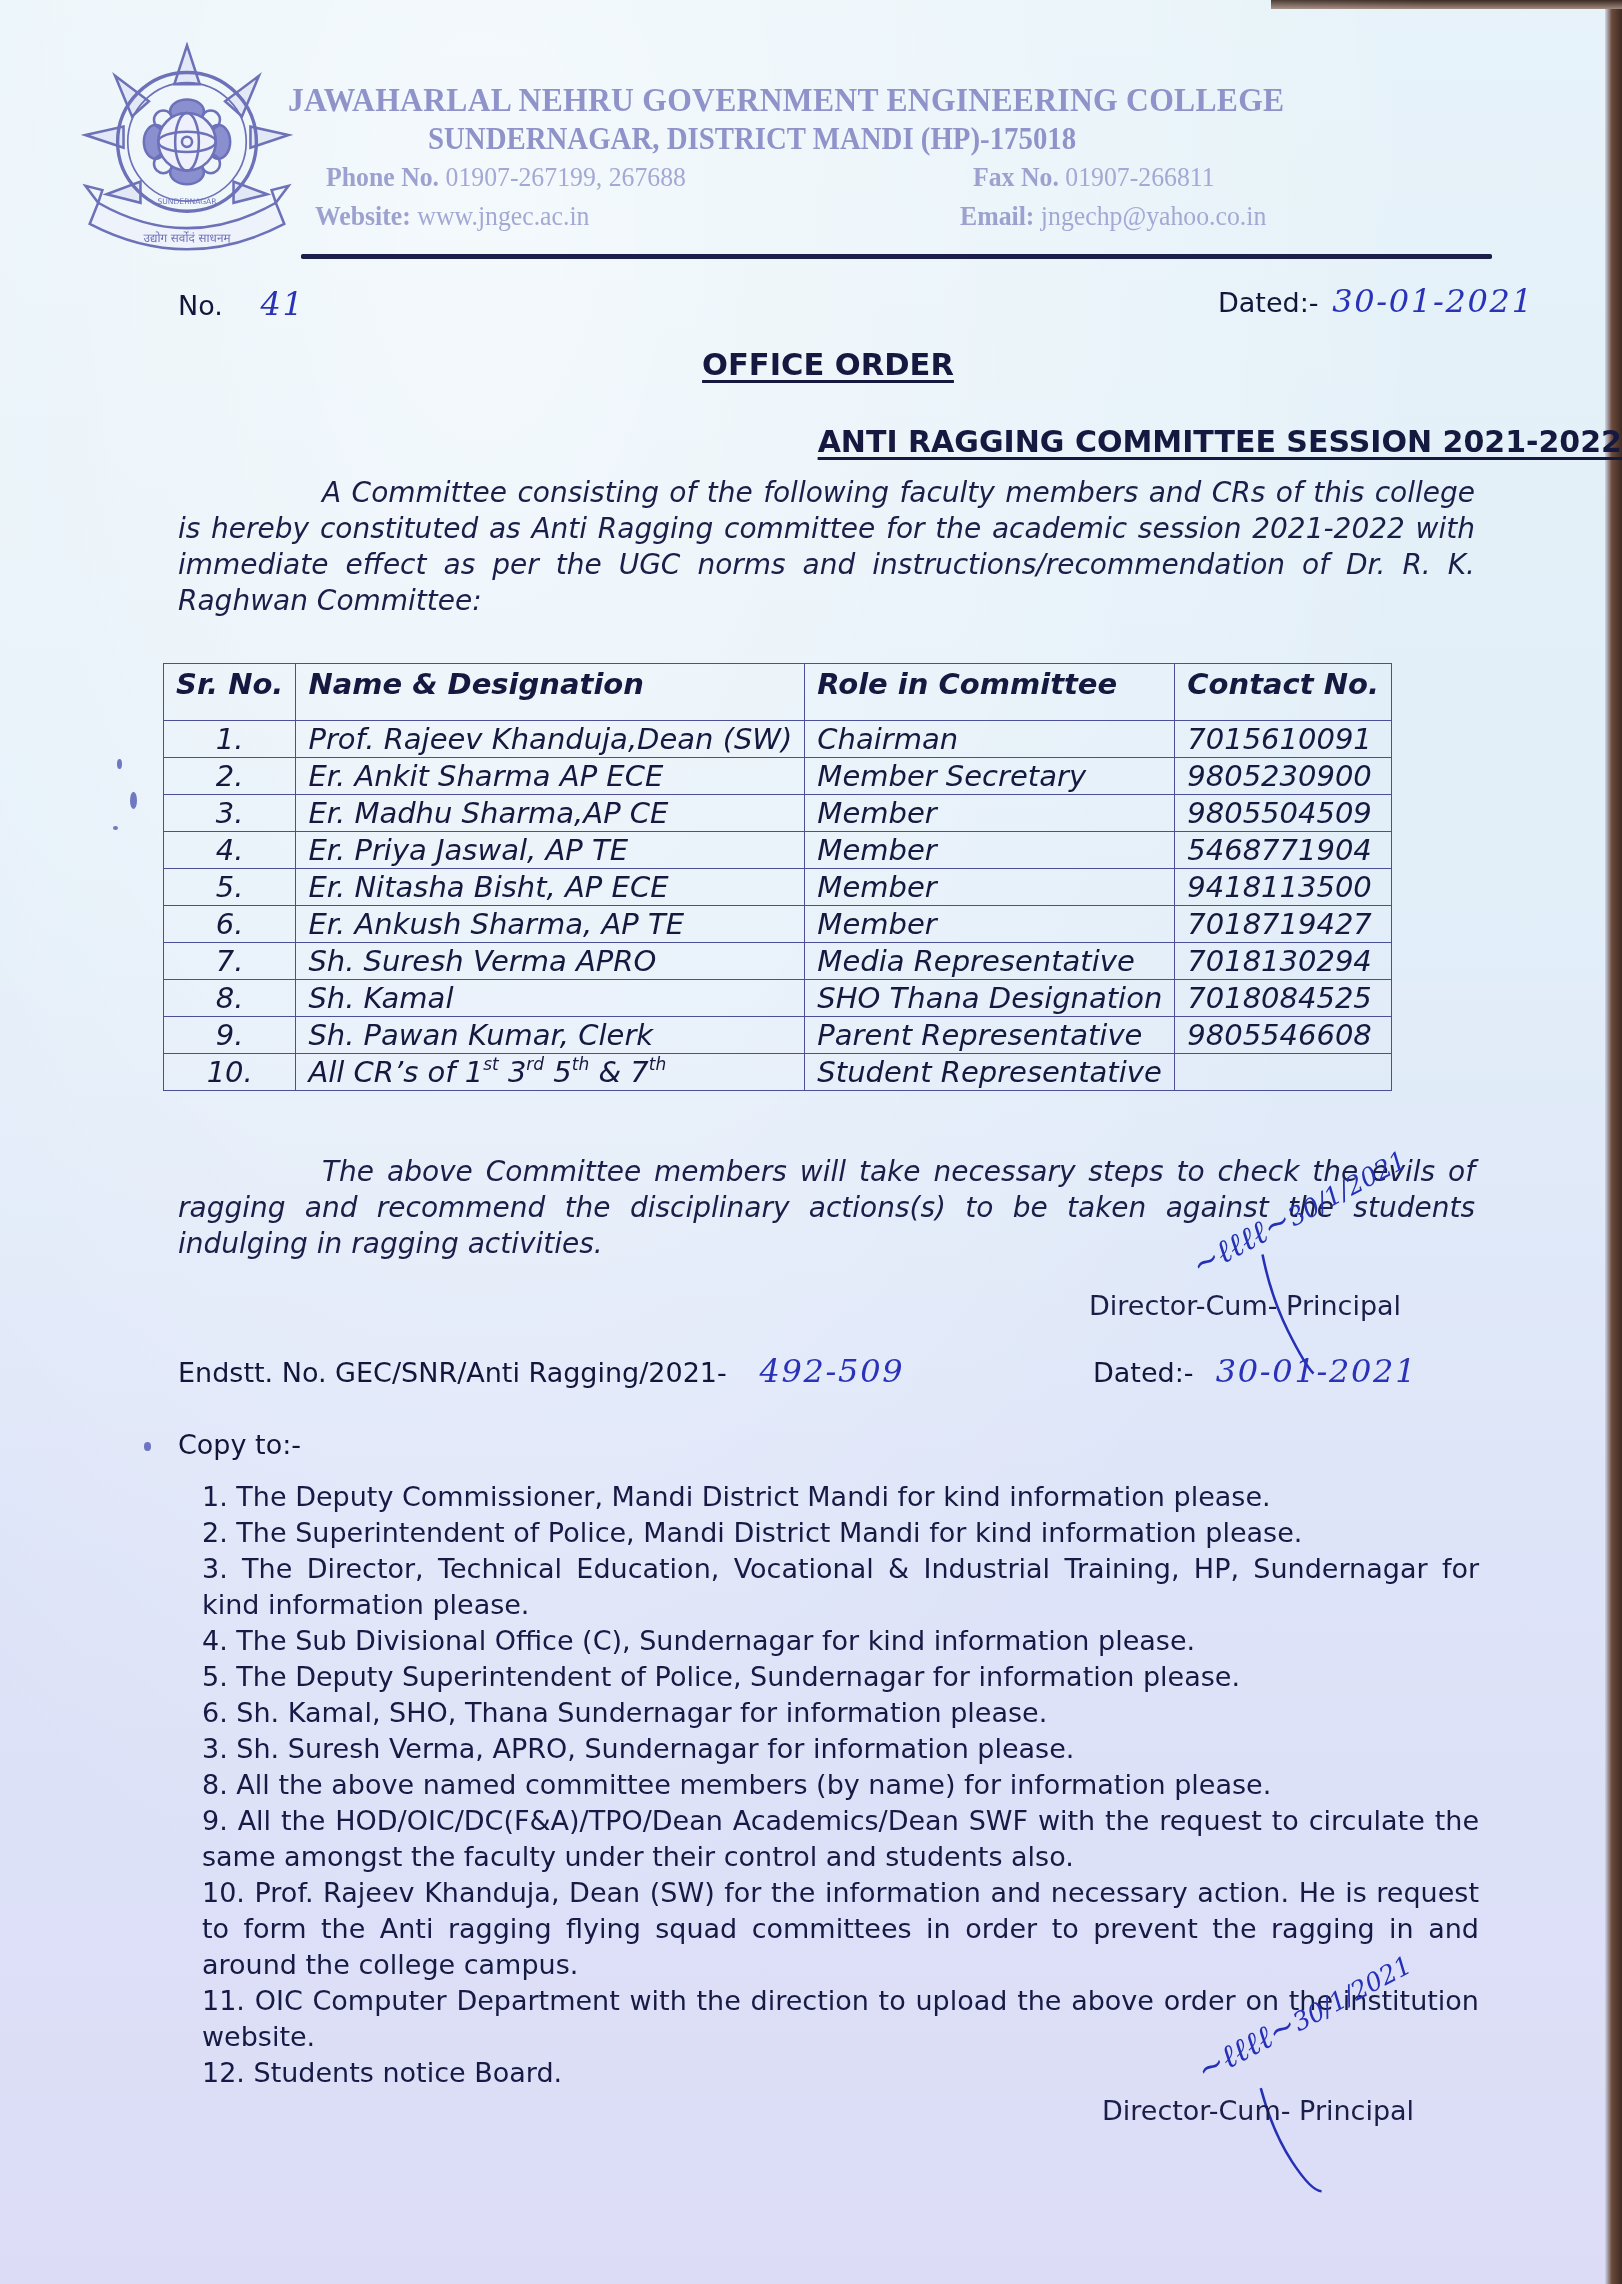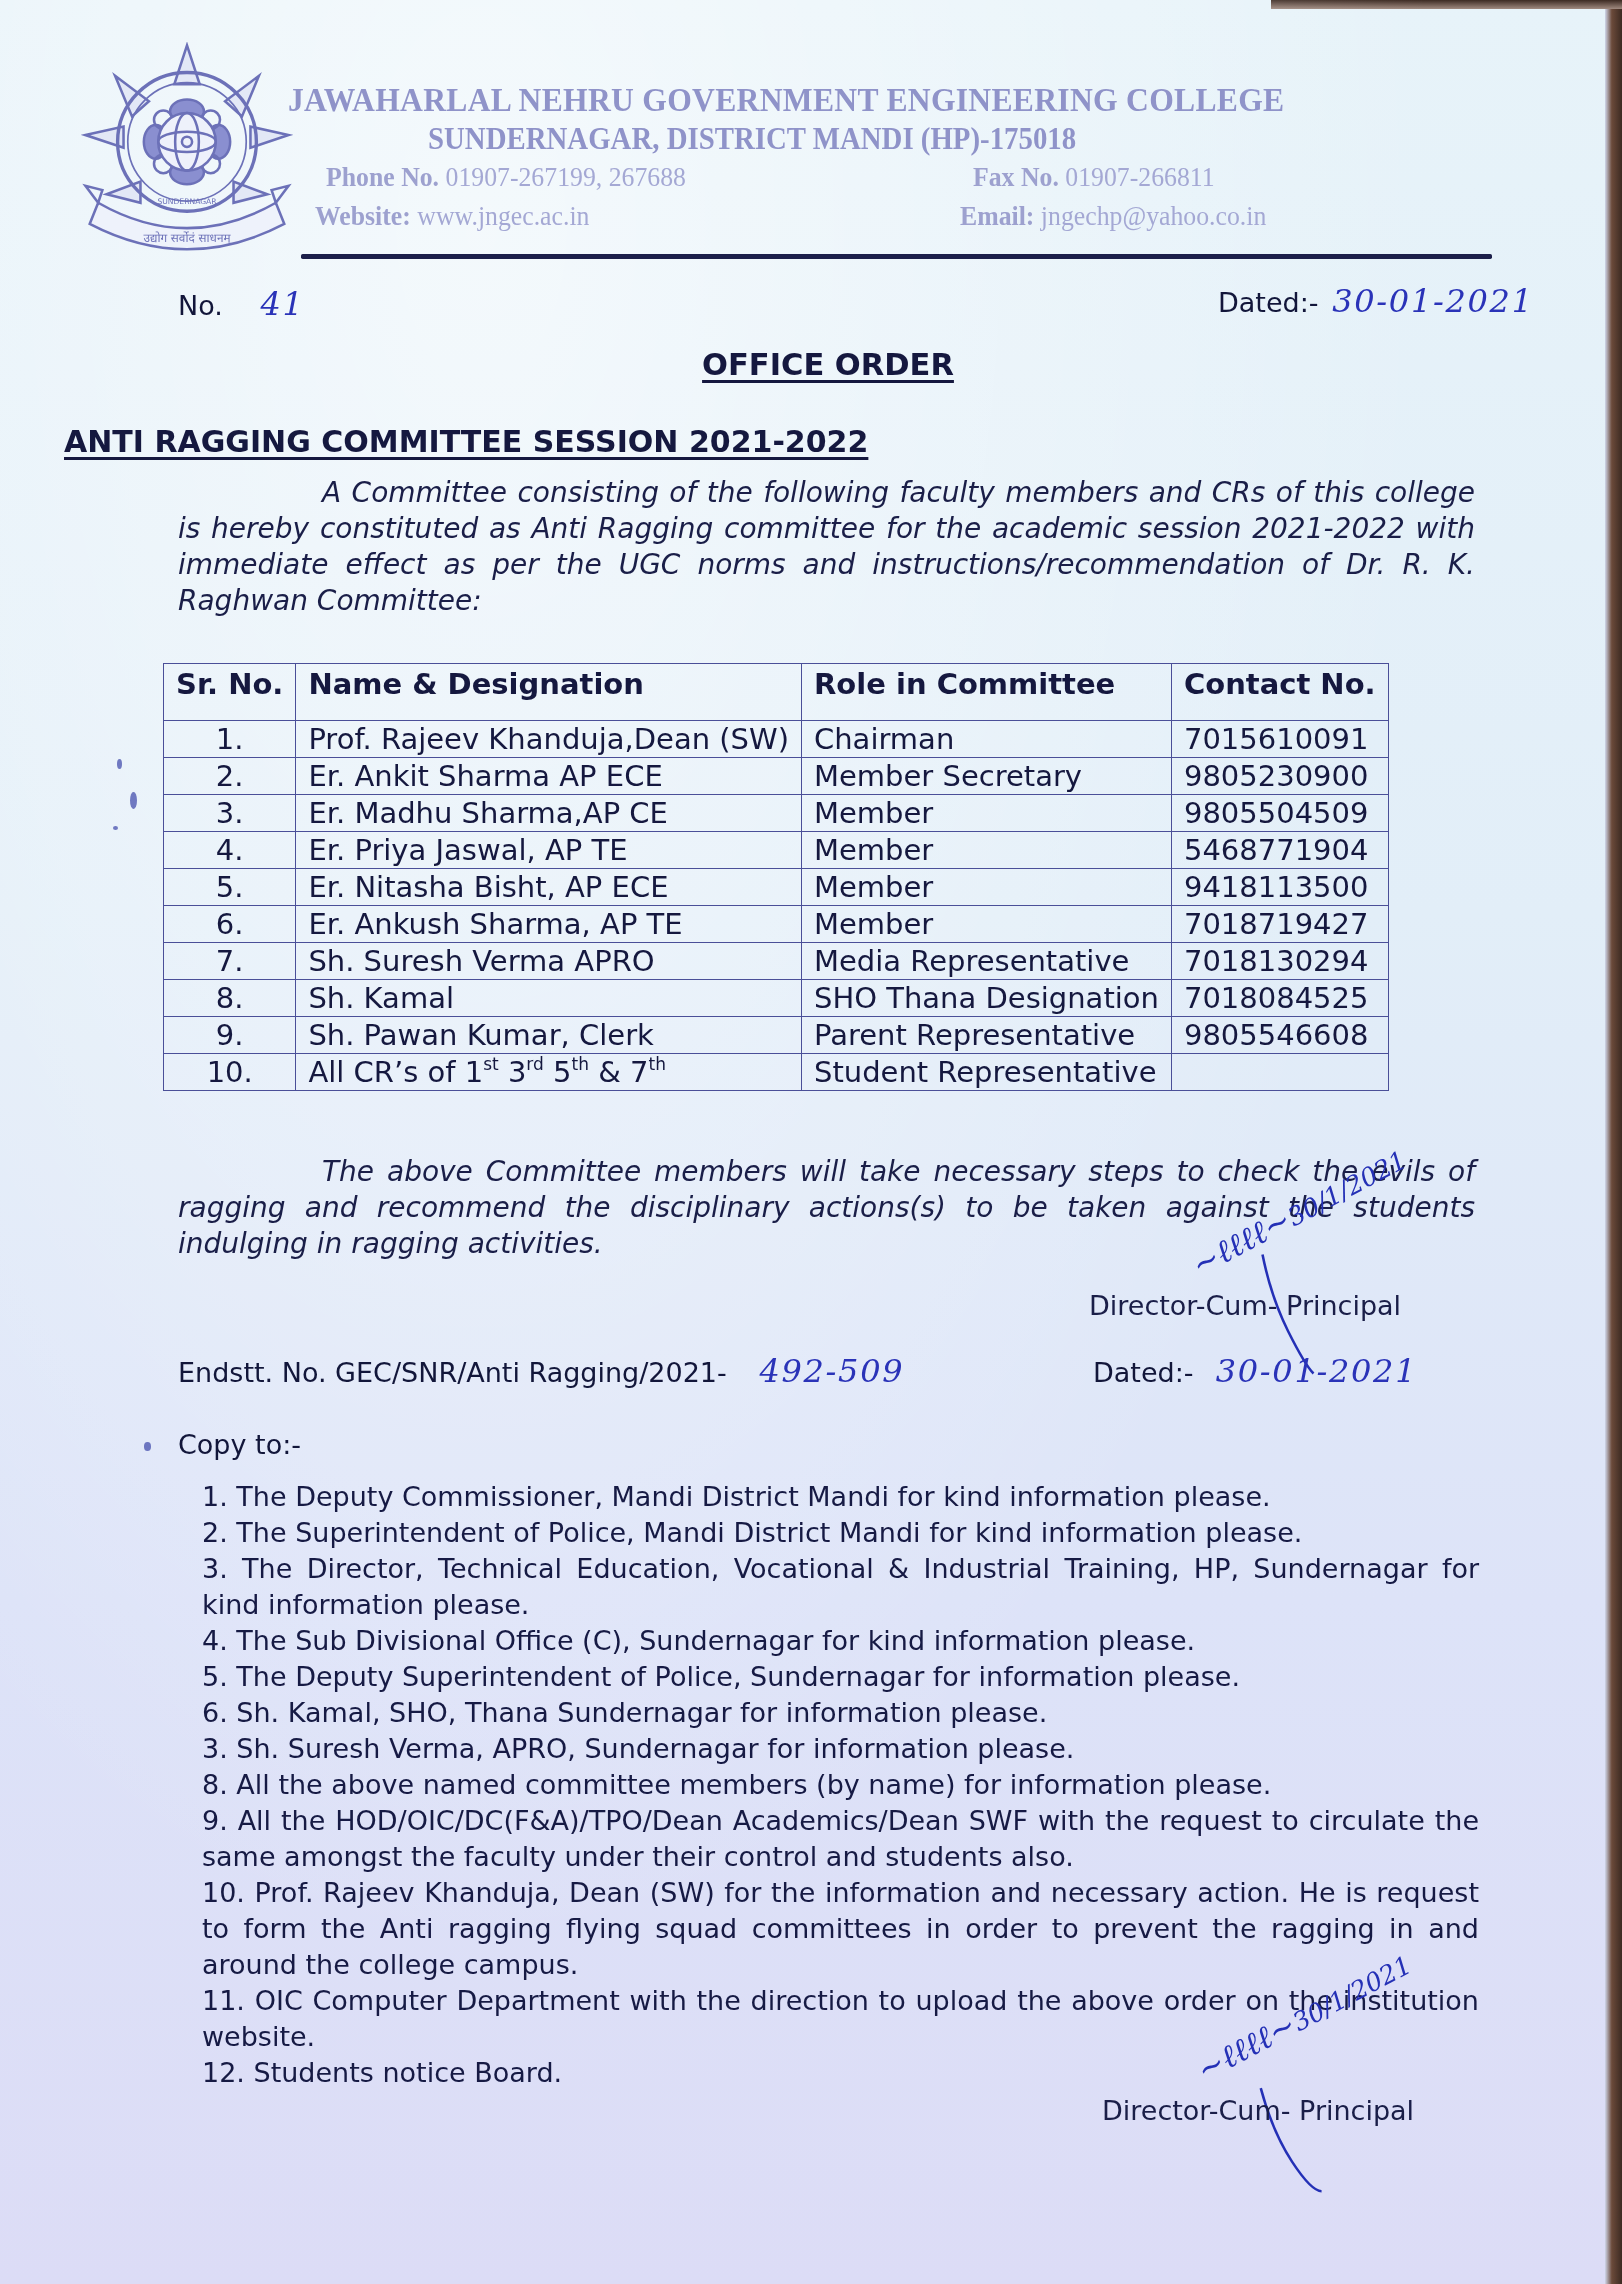--- a/index.html
+++ b/index.html
@@ -57,36 +57,36 @@
   }
 
   
   .h-order {
     left: 0; width: 1622px; top: 347px; text-align: center;
     font-weight: bold; font-size: 30.5px; text-decoration: underline;
     text-underline-offset: 5.1px; color: #15183f;
     padding-left: 34px; box-sizing: border-box;
   }
   .h-session {
-    left: 0; width: 1622px; top: 424px; text-align: left;
+    left: 0; width: 1622px; top: 424px; text-align: right;
     font-weight: bold; font-size: 30px; text-decoration: underline;
     text-underline-offset: 5.1px; color: #15183f;
     padding-left: 64px; box-sizing: border-box;
   }
 
   .para {
     left: 178px; width: 1297px; font-size: 28px; line-height: 36px;
     text-align: justify; color: #1a1e48; font-style: italic;
   }
   .para .indent { display: inline-block; width: 144px; }
 
   
   .tbl {
     left: 163px; top: 663px; width: 1128px;
-    border-collapse: collapse; font-size: 29px; color: #15183f;
+    border-collapse: collapse; font-size: 29px; color: #15183f; font-style: italic;
   }
   .tbl th, .tbl td {
     border: 1.7px solid #4a4f98; padding: 0 12px; text-align: left;
     vertical-align: top; white-space: nowrap;
   }
   .tbl th { height: 53px; font-weight: bold; padding-top: 3.4px; }
   .tbl td { height: 35px; line-height: 36px; }
   .tbl .c-sr { width: 127px; text-align: center; }
   .tbl td.c-sr { text-align: center; }
   .tbl .c-name { width: 534px; }

